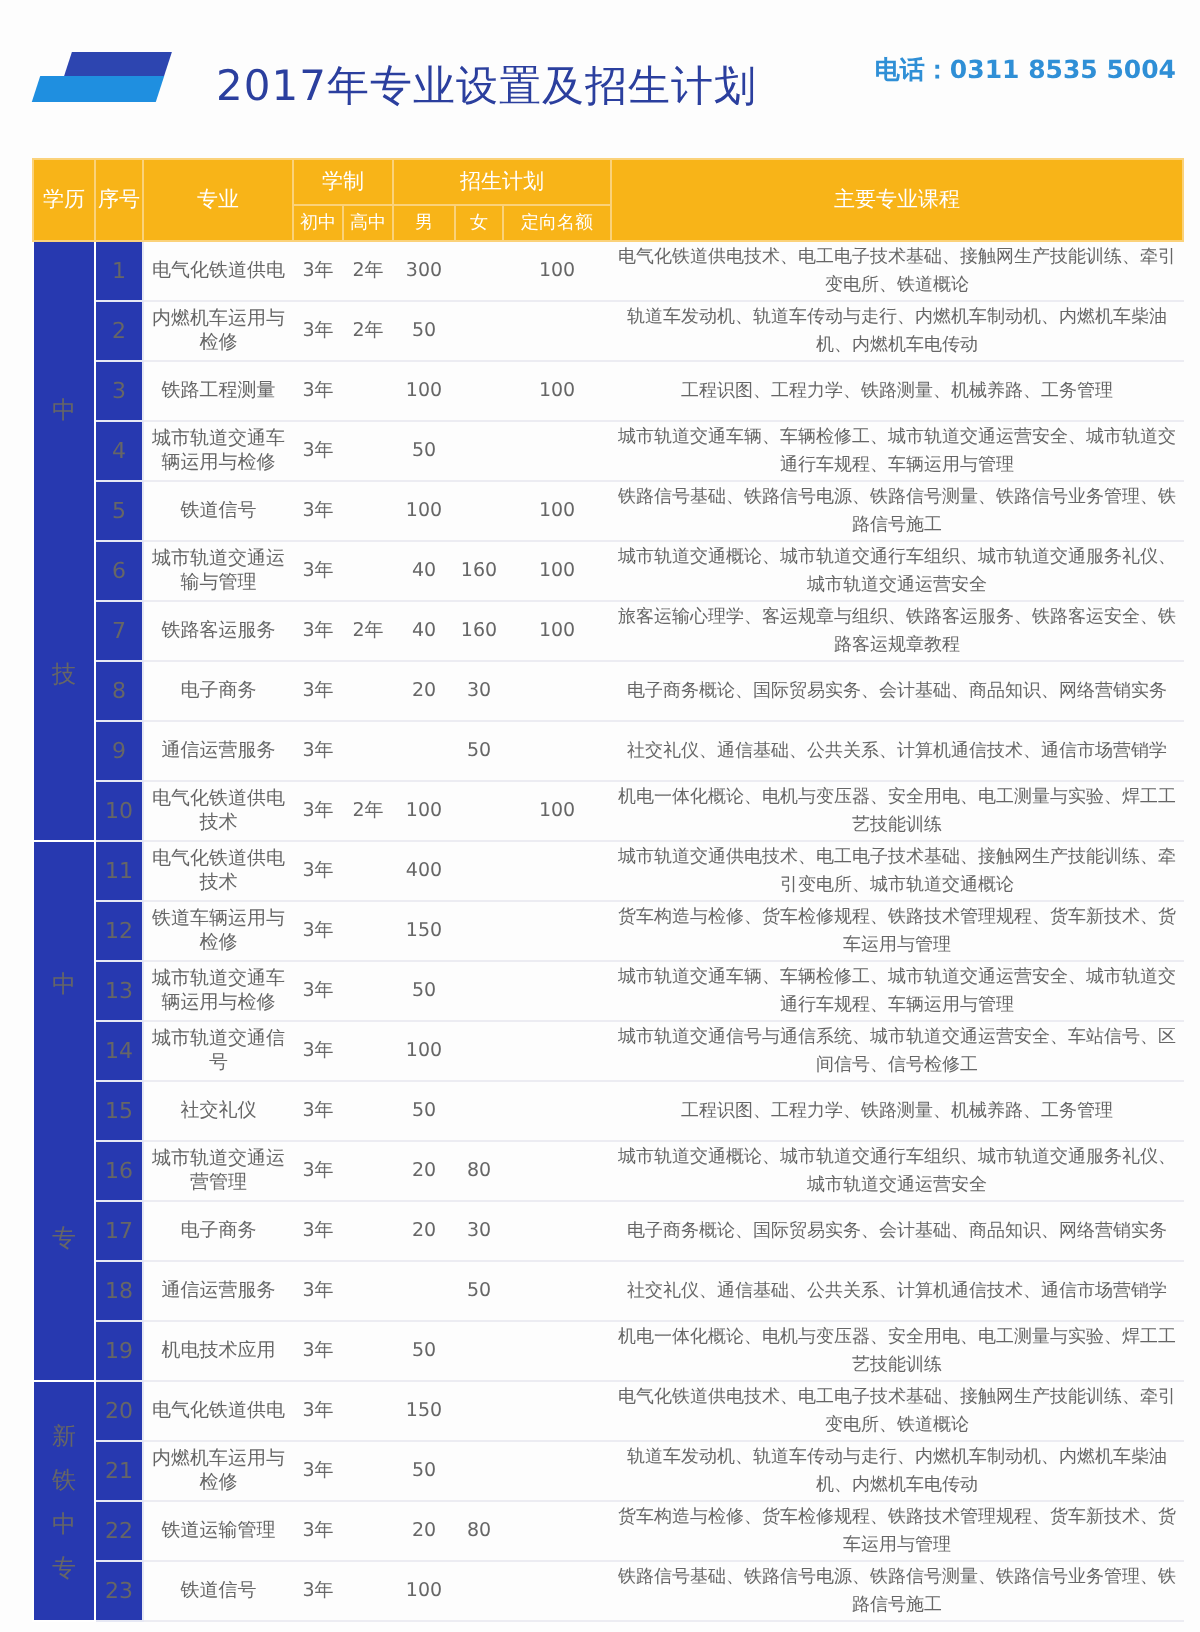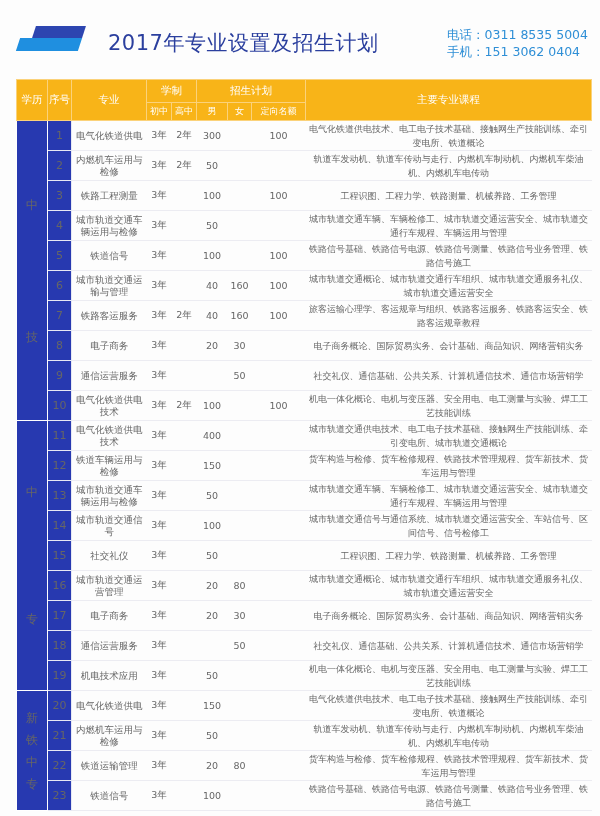--- a/index.html
+++ b/index.html
@@ -4,21 +4,21 @@
 <style>
   html, body { margin:0; padding:0; }
   body {
     width:600px; height:816px; background:#fdfdfd; position:relative; overflow:hidden;
     font-family: "DejaVu Sans", "Liberation Sans", sans-serif; color:#555;
   }
   .logo { position:absolute; left:16px; top:26px; width:70px; height:28px; }
   .logo .top { position:absolute; left:18px; top:0; width:50px; height:12px; background:#2d45b0; transform:skewX(-18deg); }
   .logo .bot { position:absolute; left:2px; top:12px; width:62px; height:13px; background:#1f8fe0; transform:skewX(-18deg); }
   .title { position:absolute; left:93px; top:29px; font-size:21px; color:#2b3f9e; letter-spacing:0.5px;margin-left:15px; }
-  .contact { position:absolute; right:12px; top:26px; text-align:left; font-size:12.5px; color:#2f8fd6; line-height:17px; font-weight:normal; }
+  .contact { position:absolute; right:12px; top:26px; text-align:center; font-size:12.5px; color:#2f8fd6; line-height:17px; font-weight:bold; }
   table.plan {
     position:absolute; left:16px; top:79px; width:575px; border-collapse:collapse; table-layout:fixed;
     font-size:9.5px;
   }
   table.plan th {
     background:#f8b418; color:#fff; font-weight:normal; border:1px solid #fbd27a; padding:0; text-align:center;
   }
   table.plan tr.h1 th { height:22px; font-size:10.5px; }
   table.plan tr.h2 th { height:17px; font-size:9px;text-align:center; }
   table.plan td { border-bottom:1px solid #ececf2; padding:0; text-align:center; color:#666; vertical-align:middle; }
@@ -32,21 +32,20 @@
 </head>
 <body>
 
 <div class="logo">
   <div class="top"></div>
   <div class="bot"></div>
 </div>
 <div class="title">2017年专业设置及招生计划</div>
 <div class="contact">
   <div>电话：0311 8535 5004</div>
-  <div>手机：151 3062 0404</div>
 </div>
 
 <table class="plan">
   <colgroup>
     <col style="width:31px">
       <col style="width:24px">
       <col style="width:75px">
     <col style="width:25px">
       <col style="width:25px">
     <col style="width:31px">

